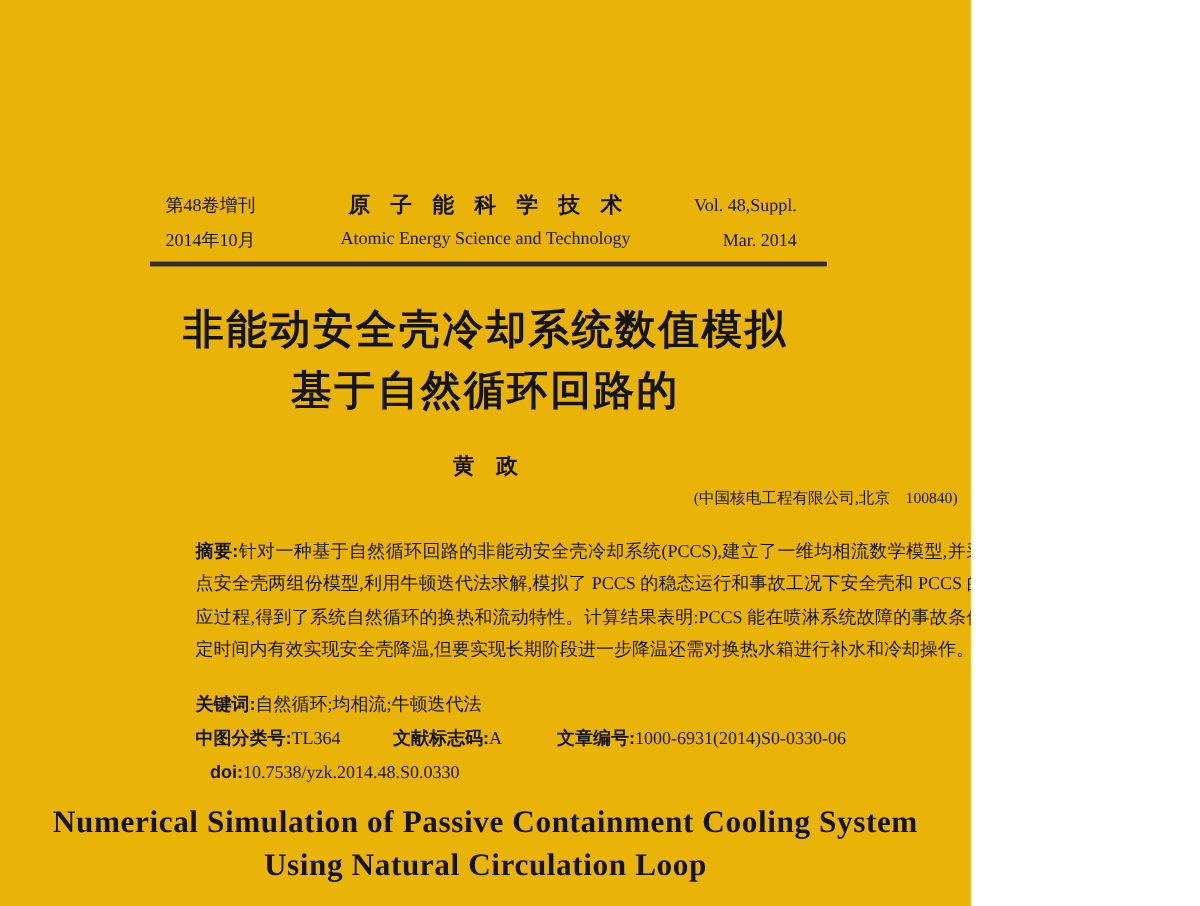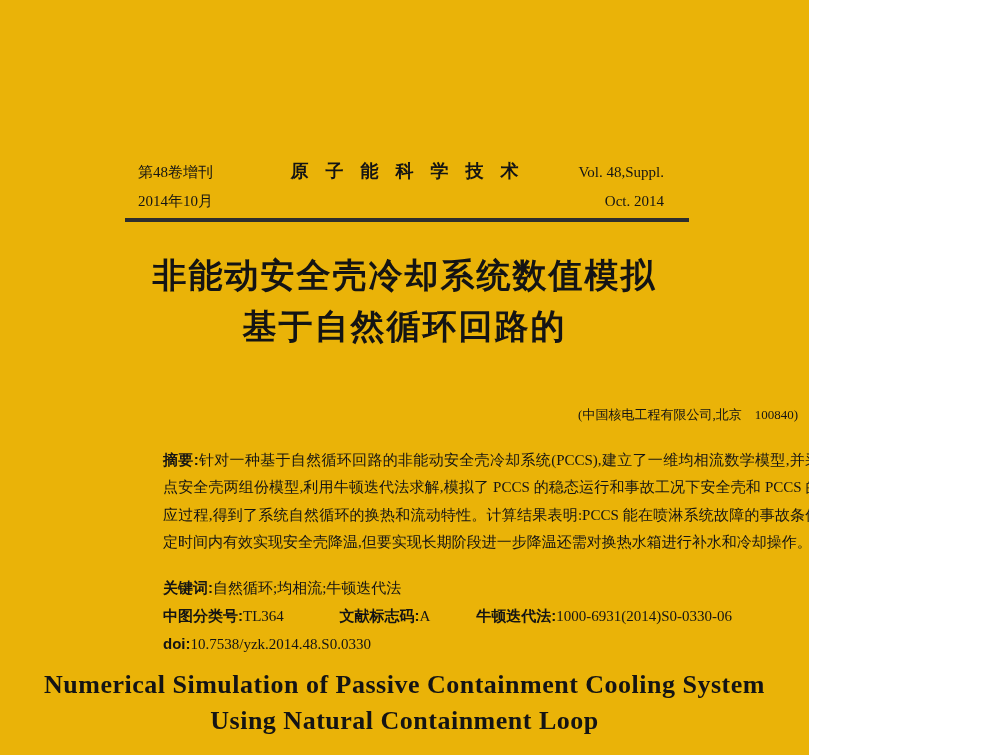--- a/index.html
+++ b/index.html
@@ -130,25 +130,25 @@
   .meta-row {
     position: absolute;
     left: 163px;
     width: 720px;
     top: 605px;
     font-size: 15px;
     line-height: 22px;
     white-space: nowrap;
   }
   .meta-item { display: inline-block; }
-  .meta-item + .meta-item.code  { margin-left: 52px; }
+  .meta-item + .meta-item.code  { margin-left: 40px; }
   .meta-item + .meta-item.artid { margin-left: 42px; }
   .doi-row {
     position: absolute;
-    left: 163px;
+    left: 175px;
     top: 633px;
     font-size: 15px;
     line-height: 22px;
     white-space: nowrap;
   }
   
   .title-en {
     position: absolute;
     left: 0;
     right: 0;
@@ -167,58 +167,60 @@
 
 <div class="page">
 
   <div class="header-left">
     <div>第48卷增刊</div>
     <div>2014年10月</div>
   </div>
 
   <div class="header-center">
     <div class="cn-name">原子能科学技术</div>
+    <div class="en-name">Atomic Energy Science and Technology</div>
   </div>
 
   <div class="header-right">
     <div>Vol. 48,Suppl.</div>
-    <div>Oct. 2014</div>
+    <div>Mar. 2014</div>
   </div>
 
   <div class="header-rule"></div>
 
   <div class="title-cn">
     <div>非能动安全壳冷却系统数值模拟</div>
     <div>基于自然循环回路的</div>
   </div>
 
+  <div class="author">黄　政</div>
   <div class="affiliation">(中国核电工程有限公司,北京　100840)</div>
 
   <div class="abstract">
     <span class="bold-label">摘要:</span><span>针对一种基于自然循环回路的非能动安全壳冷却系统(PCCS),建立了一维均相流数学模型,并采用单节点安全壳两组份模型,利用牛顿迭代法求解,模拟了 PCCS 的稳态运行和事故工况下安全壳和 PCCS 的瞬态响应过程,得到了系统自然循环的换热和流动特性。计算结果表明:PCCS 能在喷淋系统故障的事故条件下在一定时间内有效实现安全壳降温,但要实现长期阶段进一步降温还需对换热水箱进行补水和冷却操作。</span>
   </div>
 
   <div class="keywords">
     <span class="bold-label">关键词:</span><span>自然循环;均相流;牛顿迭代法</span>
   </div>
 
   <div class="meta-row">
     <span class="meta-item clc">
       <span class="bold-label">中图分类号:</span><span>TL364</span>
     </span>
     <span class="meta-item code">
       <span class="bold-label">文献标志码:</span><span>A</span>
     </span>
     <span class="meta-item artid">
-      <span class="bold-label">牛顿迭代法:</span><span>1000-6931(2014)S0-0330-06</span>
+      <span class="bold-label">文章编号:</span><span>1000-6931(2014)S0-0330-06</span>
     </span>
   </div>
 
   <div class="doi-row">
     <span class="bold-label">doi:</span><span>10.7538/yzk.2014.48.S0.0330</span>
   </div>
 
   <div class="title-en">
     <div>Numerical Simulation of Passive Containment Cooling System</div>
-    <div>Using Natural Containment Loop</div>
+    <div>Using Natural Circulation Loop</div>
   </div>
 
 </div>
 
 </body></html>

